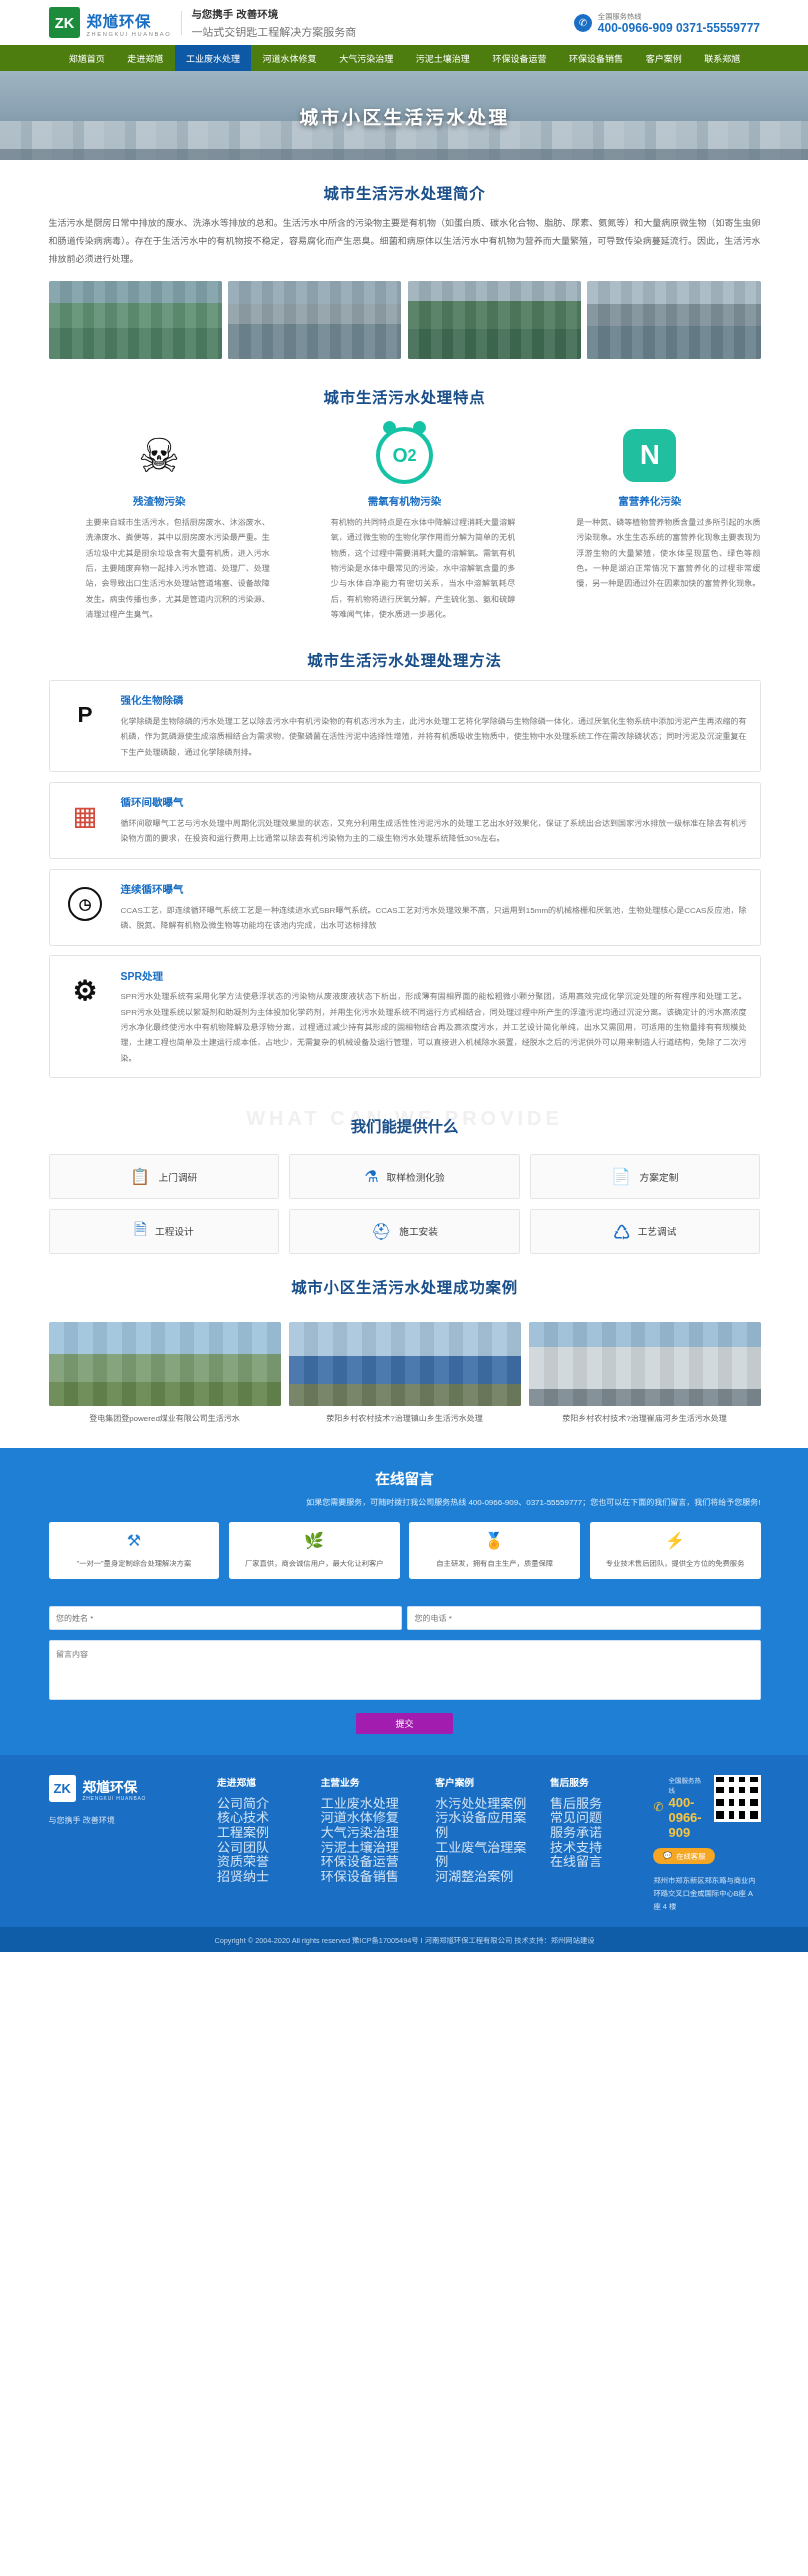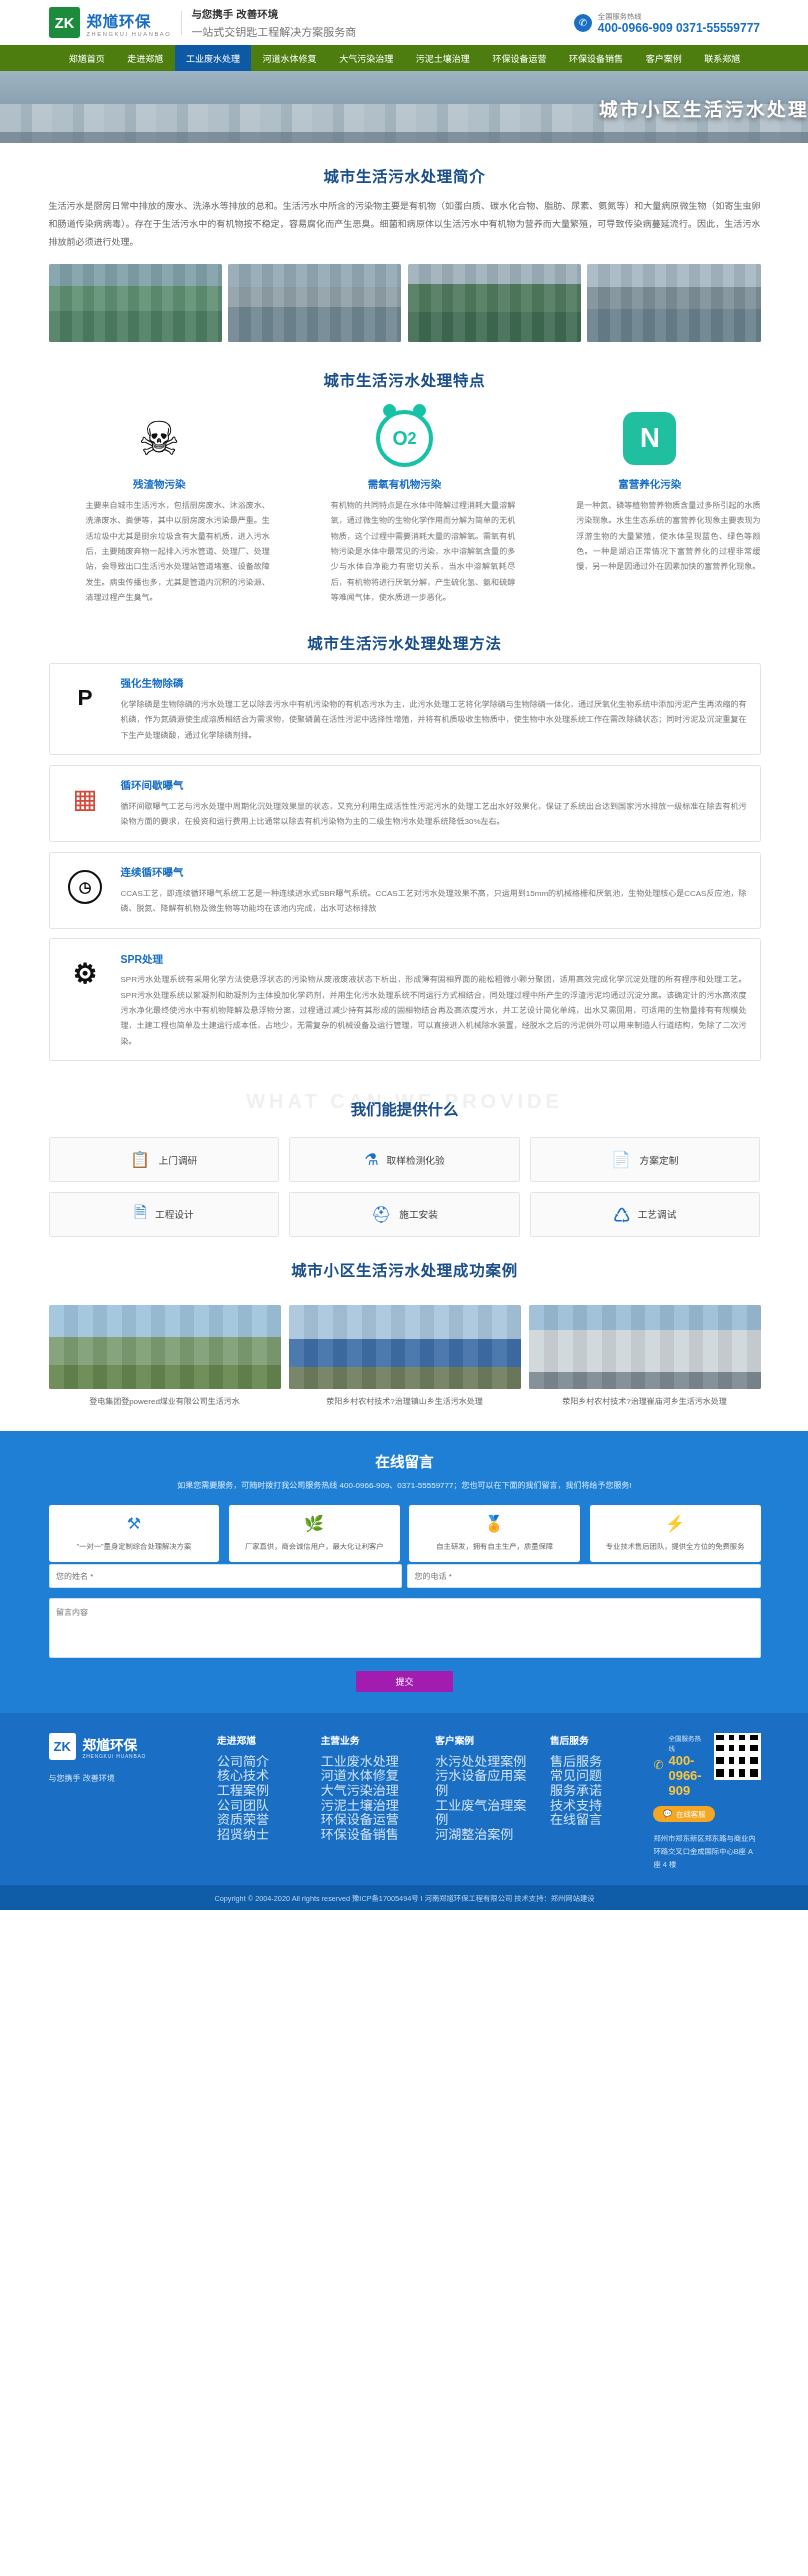--- a/index.html
+++ b/index.html
@@ -37,23 +37,23 @@
   
   .nav { background: #4d7c0f; height: 26px; display: flex; align-items: stretch; justify-content: center; }
   .nav a {
     color: #fff; font-size: 9px; text-decoration: none; padding: 0 11.3px;
     display: flex; align-items: center; white-space: nowrap;
   }
   .nav a.active { background: #0e59a6; }
 
   
   .banner {
-    height: 72px; position: relative; overflow: hidden;
+    height: 89px; position: relative; overflow: hidden;
     background: linear-gradient(180deg,#9fb4c2 0%, #8ba2b2 45%, #6d8394 100%);
-    display: flex; align-items: center; justify-content: flex-end;
+    display: flex; align-items: center; justify-content: center;
   }
   .banner::before {
     content: ""; position: absolute; left: 0; right: 0; bottom: 0; height: 39px;
     background: repeating-linear-gradient(90deg,#b9c6ce 0 21px,#a9b8c2 21px 32px, #c3ced5 32px 52px);
     opacity: .85;
   }
   .banner::after {
     content: ""; position: absolute; left: 0; right: 0; bottom: 0; height: 11.3px;
     background: #5d6f7d; opacity: .6;
   }
@@ -140,28 +140,28 @@
   .c3 { background: linear-gradient(180deg,#9bbdd6 0 30%, #cfd6da 30% 80%, #7d8a91 80% 100%); }
   .case-img::after {
     content: ""; position: absolute; inset: 0;
     background: repeating-linear-gradient(90deg, rgba(255,255,255,.07) 0 14.6px, rgba(0,0,0,.06) 14.6px 29px);
   }
   .case-cap { margin-top: 6.5px; text-align: center; font-size: 8px; color: #666; }
 
   
   .msg { background: #1f7fd4; margin-top: 19.4px; padding: 19.4px 0 21px; }
   .msg-title { text-align: center; color: #fff; font-size: 14.6px; font-weight: bold; }
-  .msg-sub { text-align: center; color: #d8ebfb; font-size: 8px; margin-top: 8px; }
+  .msg-sub { text-align: right; color: #d8ebfb; font-size: 8px; margin-top: 8px; }
   .msg-cards { display: flex; gap: 9.7px; margin-top: 14.6px; }
   .msg-card {
     flex: 1; background: #fff; border-radius: 2.4px; padding: 9.7px 8px; text-align: center;
   }
   .msg-card-ico { font-size: 16px; color: #1f7fd4; }
   .msg-card-text { margin-top: 6.5px; font-size: 7.3px; line-height: 13px; color: #666; }
-  .form-row { display: flex; gap: 5px; margin-top: 2px; }
+  .form-row { display: flex; gap: 5px; margin-top: 27px; }
   .form-row input {
     flex: 1; height: 24px; border: 0.8px solid #cfe2f5; border-radius: 1.6px; padding: 0 6.5px;
     font-size: 8px; color: #666; font-family: "Liberation Sans", sans-serif;
   }
   .form-area { margin-top: 9.7px; }
   .form-area textarea {
     width: 100%; height: 60px; border: 0.8px solid #cfe2f5; border-radius: 1.6px; padding: 6.5px;
     font-size: 8px; color: #666; resize: none; font-family: "Liberation Sans", sans-serif;
   }
   .submit-btn {

